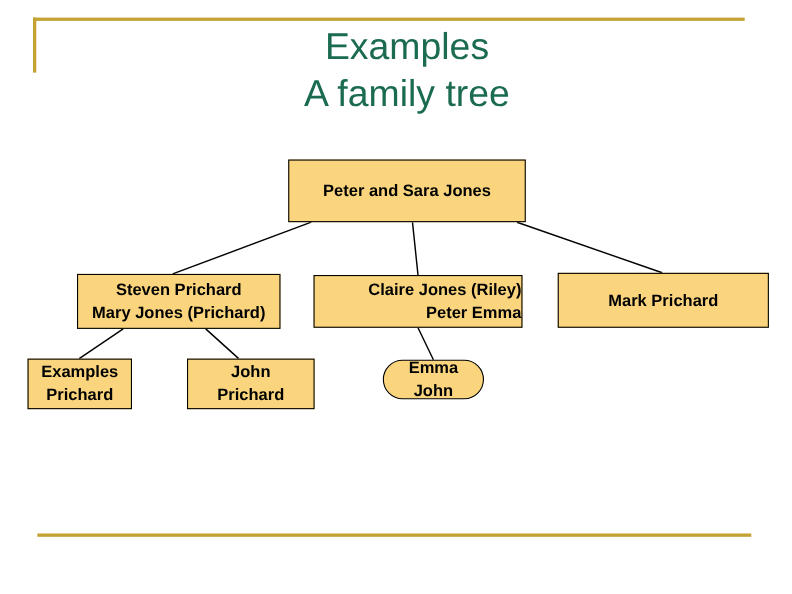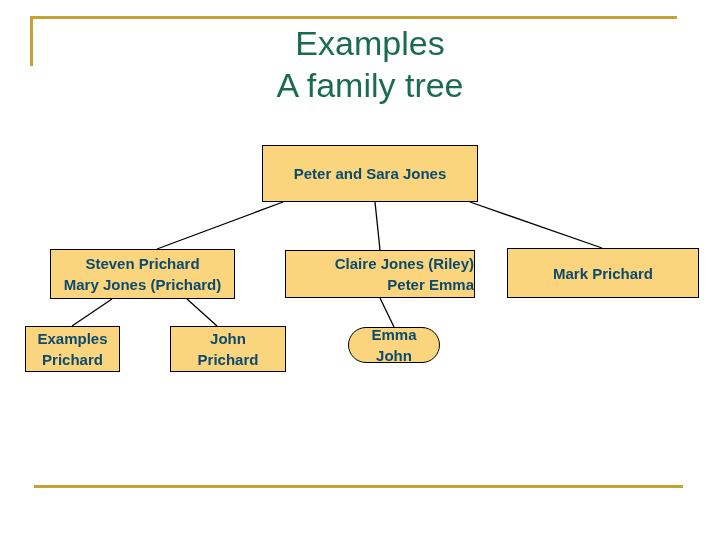--- a/index.html
+++ b/index.html
@@ -21,21 +21,21 @@
     font-size:34px;line-height:42px;font-weight:400;
     letter-spacing:0px;
   }
   #tree-edges{position:absolute;left:0;top:0;width:720px;height:540px;}
   .node{
     position:absolute;
     background:var(--box-fill,#FAD57E);
     border:1.5px solid #000;
     box-sizing:border-box;
     display:flex;flex-direction:column;justify-content:center;align-items:center;
-    font-weight:700;font-size:15px;line-height:21px;color:#0c4a6e;
+    font-weight:700;font-size:15px;line-height:21px;color:#000000;
     text-align:center;white-space:nowrap;
   }
 </style>
 </head>
 <body>
 
 <div class="slide">
 
   <div id="top-line" class="accent-line"></div>
   <div id="side-line" class="accent-line"></div>
@@ -51,21 +51,21 @@
       <line x1="470" y1="202" x2="602" y2="248" stroke="#000000" stroke-width="1.3"></line>
       <line x1="112" y1="299" x2="72" y2="326" stroke="#000000" stroke-width="1.3"></line>
       <line x1="187" y1="299" x2="217" y2="326" stroke="#000000" stroke-width="1.3"></line>
       <line x1="380" y1="298" x2="394" y2="327" stroke="#000000" stroke-width="1.3"></line>
     </svg>
 
   <div id="tree-nodes">
       <div class="node" style="left: 262px; top: 145px; width: 216px; height: 57px;">
         <span>Peter and Sara Jones</span>
       </div>
-      <div class="node" style="left: 50px; top: 249px; width: 185px; height: 50px;">
+      <div class="node" style="left: 70px; top: 249px; width: 185px; height: 50px;">
         <span>Steven Prichard</span>
         <span>Mary Jones (Prichard)</span>
       </div>
       <div class="node" style="left: 285px; top: 250px; width: 190px; height: 48px; align-items: flex-end;">
         <span>Claire Jones (Riley)</span>
         <span>Peter Emma</span>
       </div>
       <div class="node" style="left: 507px; top: 248px; width: 192px; height: 50px;">
         <span>Mark Prichard</span>
       </div>

